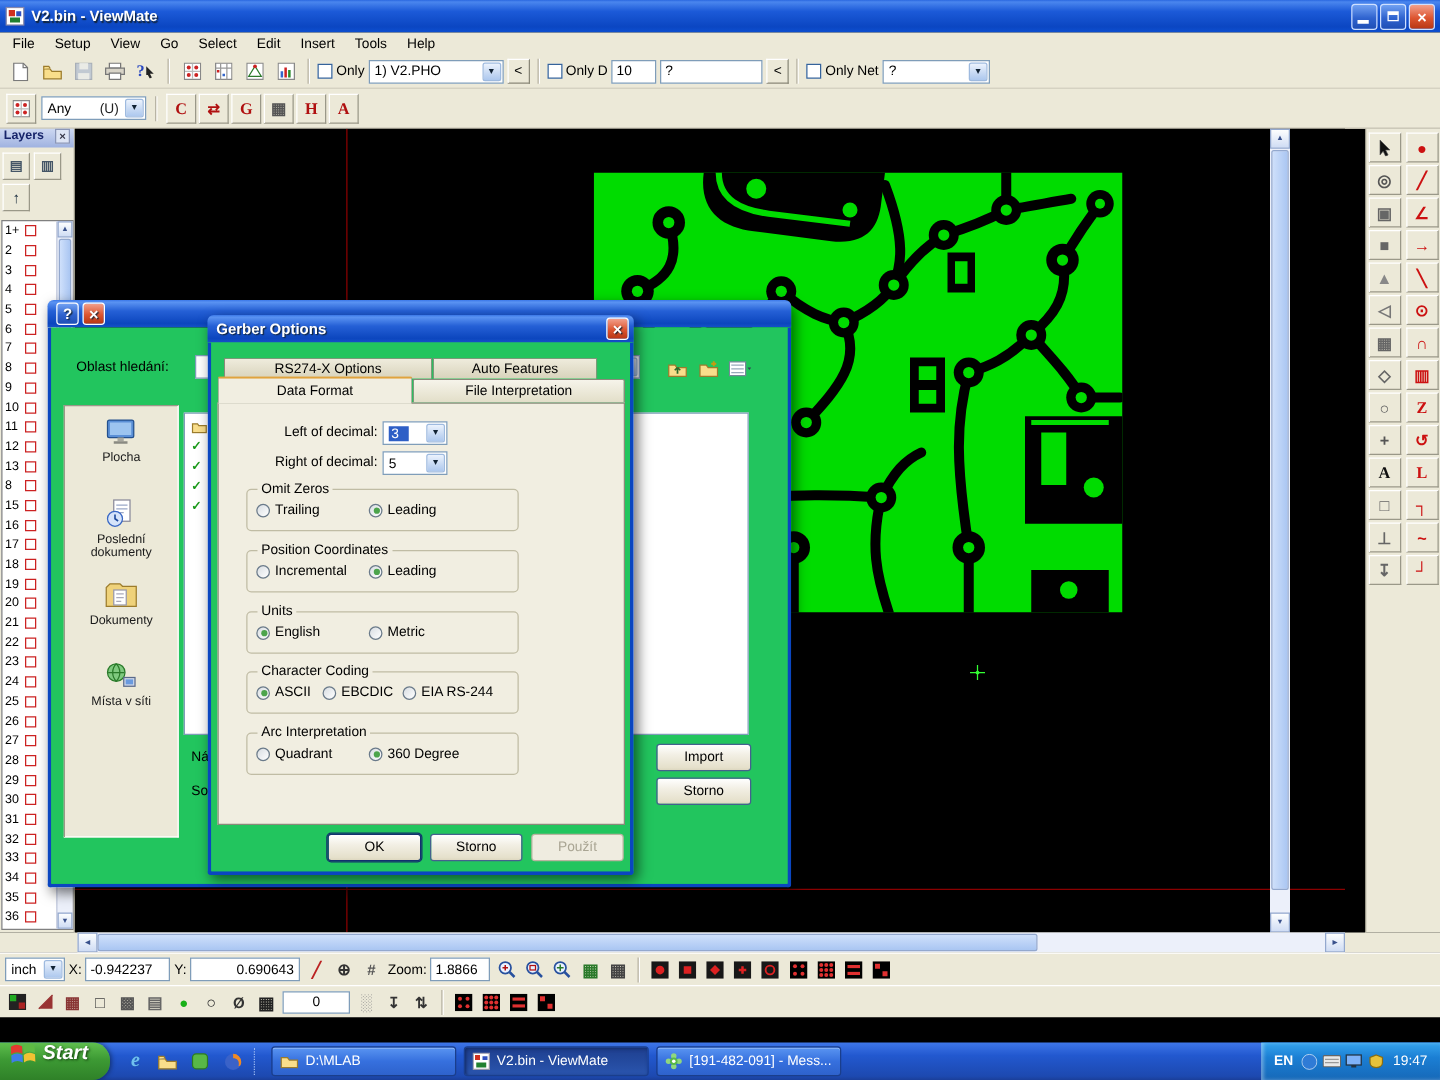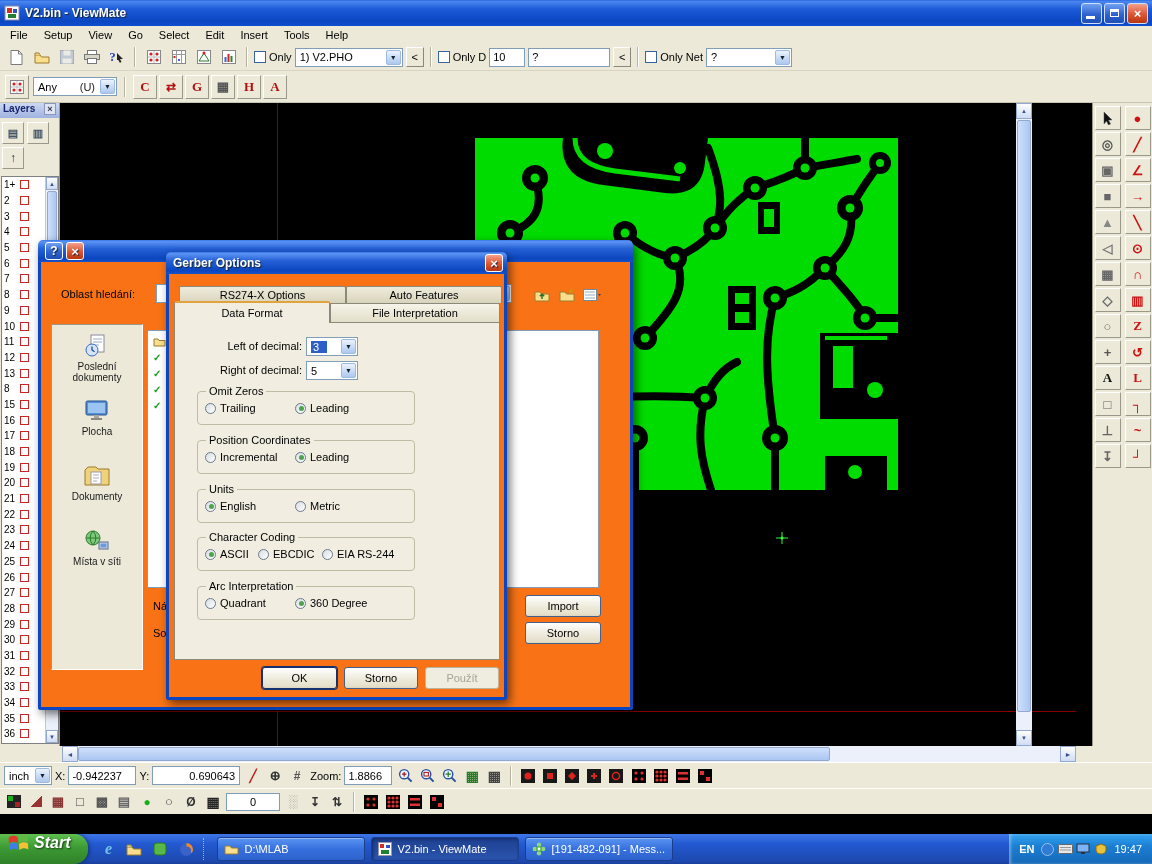--- a/index.html
+++ b/index.html
@@ -130,21 +130,21 @@
   
   .xp-dialog{position:absolute;border-radius:6px 6px 3px 3px;box-shadow:3px 4px 10px rgba(0,0,0,.55)}
   .xp-dialog .tb{height:22px;border-radius:5px 5px 0 0;display:flex;align-items:center;padding:0 4px;
     color:#fff;font-weight:bold;font-size:12px;text-shadow:1px 1px 1px #123;
     background:linear-gradient(180deg,#3a77e8 0%,#5a93f2 8%,#2560d6 40%,#0c46be 85%,#1551c8)}
   .xp-dialog .dtitle{flex:1;margin-left:3px}
   .dbtn{width:18px;height:18px;border-radius:3px;border:1px solid #fff;margin-left:3px;display:flex;
     align-items:center;justify-content:center;color:#fff;font-weight:bold}
   .dbtn.blue{background:linear-gradient(#71a1f2,#2f63cf 55%,#1f4fb5)}
   .dbtn.red{background:linear-gradient(#f2a08c,#dd5530 55%,#b83614)}
-  .xp-dialog .db{border:3px solid #0a46c0;border-top:none;background:#f97316;position:relative;
+  .xp-dialog .db{border:3px solid #0a46c0;border-top:none;background:#22c55e;position:relative;
     border-radius:0 0 3px 3px}
   #import-dialog{left:38px;top:240px;width:595px;z-index:10}
   #gerber-dialog{left:166px;top:252px;width:341px;z-index:20}
 
   .places{position:absolute;left:10px;top:62px;width:92px;height:346px;background:#ECE9D8;
     border:1px solid;border-color:#9a9888 #fff #fff #9a9888;padding-top:8px}
   .place-item{height:65px;display:flex;flex-direction:column;align-items:center;gap:2px;font-size:10px;
     text-align:center;color:#1a1a1a;padding:0 2px}
   .place-ic{height:26px;display:flex;align-items:center;justify-content:center}
   .filepane{position:absolute;left:106px;top:68px;width:452px;height:258px;background:#fff;
@@ -1067,38 +1067,38 @@
               <rect x=".5" y="1.5" width="13" height="11" fill="#fff" stroke="#789"></rect>
               <path d="M2 4h10M2 7h10M2 10h10" stroke="#9ab"></path>
               <path d="M15 6h3l-1.5 2z" fill="#345"></path>
             </svg>
           </span>
         </span>
       <div class="places">
           <div class="place-item">
             <span class="place-ic">
               <svg width="28" height="24">
+                <rect x="3" y="2" width="21" height="14" rx="1.5" fill="#5a8fd6" stroke="#23508e"></rect>
+                <rect x="5" y="4" width="17" height="10" fill="#9cc4f0"></rect>
+                <path d="M11 16h5v3h-5z" fill="#a8a8a0"></path>
+                <path d="M8 19h11v2H8z" fill="#8a8a82"></path>
+              </svg>
+            </span>
+            <span>Plocha</span>
+          </div>
+          <div class="place-item">
+            <span class="place-ic">
+              <svg width="28" height="24">
                 <rect x="8" y="1" width="13" height="17" fill="#fff" stroke="#8a8a9a"></rect>
                 <path d="M10 5h9M10 8h9M10 11h6" stroke="#9aa8c8"></path>
                 <circle cx="9" cy="16" r="6" fill="#D6E4FA" stroke="#3a68c4"></circle>
                 <path d="M9 12.5V16l2.5 1.8" stroke="#1f4a9c" fill="none" stroke-width="1.3"></path>
               </svg>
             </span>
             <span>Poslední dokumenty</span>
-          </div>
-          <div class="place-item">
-            <span class="place-ic">
-              <svg width="28" height="24">
-                <rect x="3" y="2" width="21" height="14" rx="1.5" fill="#5a8fd6" stroke="#23508e"></rect>
-                <rect x="5" y="4" width="17" height="10" fill="#9cc4f0"></rect>
-                <path d="M11 16h5v3h-5z" fill="#a8a8a0"></path>
-                <path d="M8 19h11v2H8z" fill="#8a8a82"></path>
-              </svg>
-            </span>
-            <span>Plocha</span>
           </div>
           <div class="place-item">
             <span class="place-ic">
               <svg width="28" height="24">
                 <path d="M2 6l3-3h8l2 2h11v16H2z" fill="#EFD27A" stroke="#9C7C2C"></path>
                 <rect x="8" y="8" width="10" height="12" fill="#fff" stroke="#99a"></rect>
                 <path d="M10 11h6M10 14h6M10 17h4" stroke="#aab"></path>
               </svg>
             </span>
             <span>Dokumenty</span>
@@ -1141,21 +1141,21 @@
     </div>
   </div>
 
   <div id="gerber-dialog" class="xp-dialog">
     <div class="tb">
       <span class="dtitle">Gerber Options</span>
       <span class="dbtn red glyph-x"></span>
     </div>
     <div class="db" style="height:426px">
       <span class="tab back" style="left:10px;top:12px;width:167px;height:17px">RS274-X Options</span>
-      <span class="tab back" style="left:177px;top:12px;width:156px;height:17px">Auto Features</span>
+      <span class="tab back" style="left:177px;top:12px;width:132px;height:17px">Auto Features</span>
       <span class="tab active" style="left:5px;top:27px;width:156px">Data Format</span>
       <span class="tab" style="left:161px;top:29px;width:170px;height:19px">File Interpretation</span>
 
       <div class="tabpanel" style="left:5px;top:48px;width:326px;height:338px">
         <span class="dlabel" style="left:15px;top:17px;width:112px">Left of decimal:</span>
         <span class="combo gcombo" style="left:131px;top:14px;width:52px">
           <span class="combo-val sel">3</span>
           <span class="arr"></span>
         </span>
         <span class="dlabel" style="left:15px;top:41px;width:112px">Right of decimal:</span>

